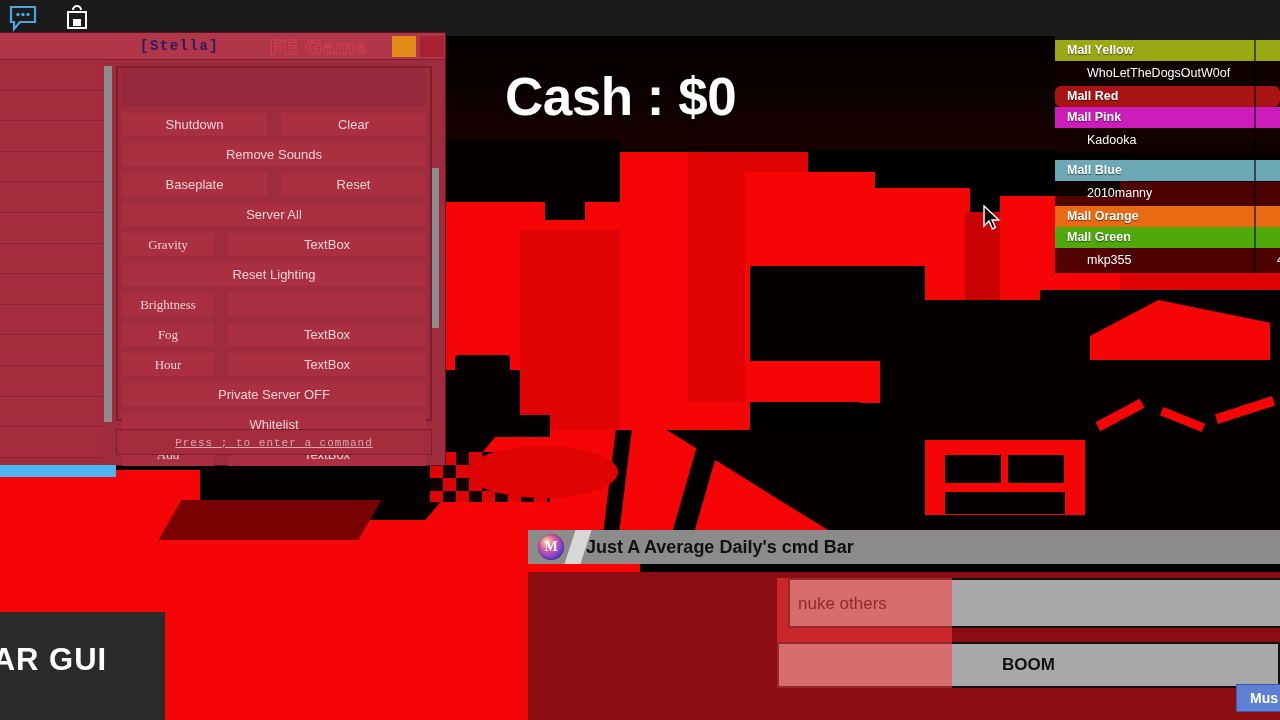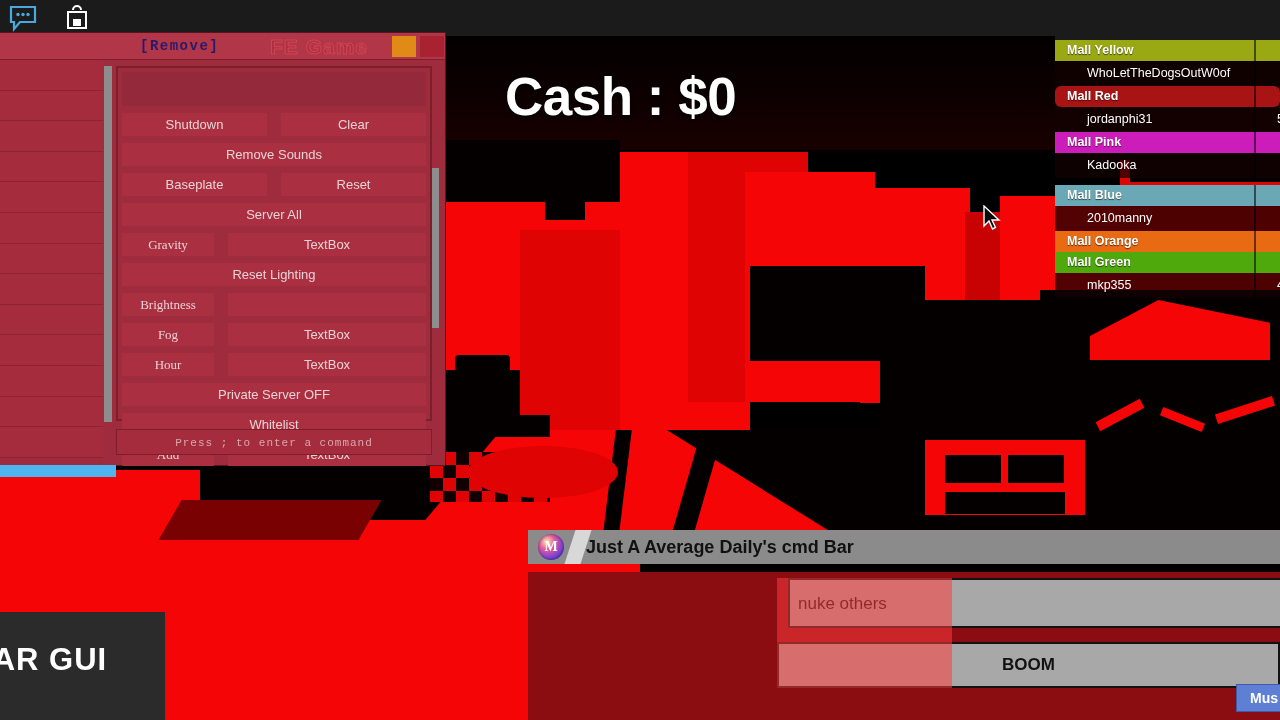--- a/index.html
+++ b/index.html
@@ -73,21 +73,21 @@
   .fe-row { display:flex; gap:14px; margin-bottom:2px;margin-top:7px; }
   .fe-b { background:#aa2f40; color:#ead2d6; font-size:13px; height:23px;
           line-height:23px; text-align:center; flex:1; }
   .fe-b.small { flex:0 0 92px;font-family:Liberation Serif, serif; }
   .fe-b.wide { flex:1; }
   .fe-pscroll { position:absolute; right:-9px; top:100px; width:7px; height:160px; background:#8d8d8d; }
 
   .fe-cmd { position:absolute; left:176px; right:13px; bottom:10px; height:26px;
             background:#a52c3c; border:1px solid #7d1e2c;
             color:#d7a8b0; font-family:"Liberation Mono", monospace;
-            font-size:11px; text-align:center; line-height:26px; letter-spacing:1px; }
+            font-size:11px; text-align:center; line-height:26px; letter-spacing:1px;text-decoration:underline; }
 
   .fe-bluebar { position:absolute; left:0; top:465px; width:116px; height:12px;
                 background:#4db5ef; z-index:51; }
 
   
   .stargui { position:absolute; left:-55px; top:612px; width:220px; height:108px;
              background:#2b2b2b; z-index:45; }
   .stargui span { position:absolute; left:30px; top:30px; color:#fff;
                   font-size:31px; font-weight:bold; letter-spacing:1px; }
 
@@ -201,35 +201,34 @@
 
   <div class="leaderboard">
     <div class="lb-head">
       <div class="lb-name">Kadooka</div>
       <div class="lb-acct">Account: 13+</div>
     </div>
     <div id="lb-rows">
         <div class="lb-team" style="background: rgb(154, 168, 19);"><span>Mall Yellow</span><span class="lb-div"></span></div>
         <div class="lb-player"><span>WhoLetTheDogsOutW0of</span><span class="lb-div"></span></div>
         <div class="lb-team" style="background: rgb(168, 19, 19); border-radius: 6px;"><span>Mall Red</span><span class="lb-div"></span></div>
-        <div class="lb-player"><span>jordanphi31</span><span class="lb-div"></span><span class="lb-score">5</span></div>
         <div class="lb-team" style="background: rgb(204, 29, 187);"><span>Mall Pink</span><span class="lb-div"></span></div>
         <div class="lb-player"><span>Kadooka</span><span class="lb-div"></span></div>
         <div class="lb-team" style="background: rgb(106, 168, 181); margin-top: 7px;"><span>Mall Blue</span><span class="lb-div"></span></div>
         <div class="lb-player"><span>2010manny</span><span class="lb-div"></span></div>
         <div class="lb-team" style="background: rgb(232, 106, 19);"><span>Mall Orange</span><span class="lb-div"></span></div>
         <div class="lb-team" style="background: rgb(79, 168, 12);"><span>Mall Green</span><span class="lb-div"></span></div>
         <div class="lb-player"><span>mkp355</span><span class="lb-div"></span><span class="lb-score">4</span></div>
       </div>
   </div>
 
   <div class="fegui">
     <div class="fe-title">
 
-      <span class="fe-stella">[Remove]</span>
+      <span class="fe-stella">[Stella]</span>
       <span class="fe-fe">FE Game</span>
       <span class="fe-btn-o"></span>
       <span class="fe-btn-r"></span>
     </div>
 
     <div class="fe-body">
       <div class="fe-side" id="fe-side">
           <div class="fe-item"></div>
           <div class="fe-item"></div>
           <div class="fe-item"></div>

